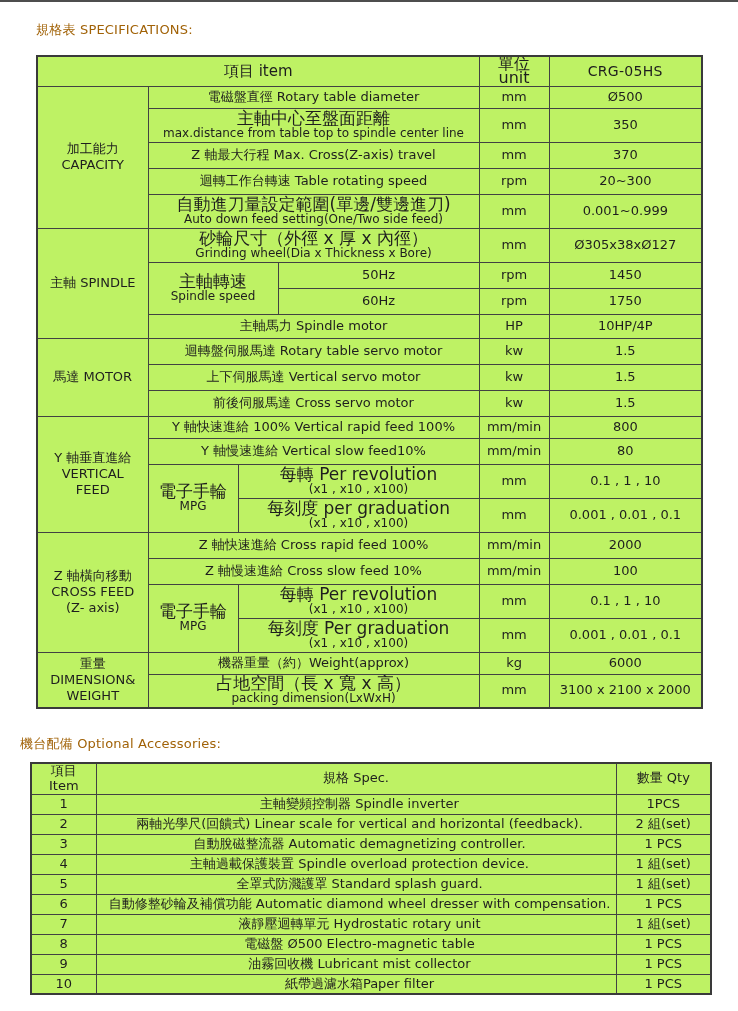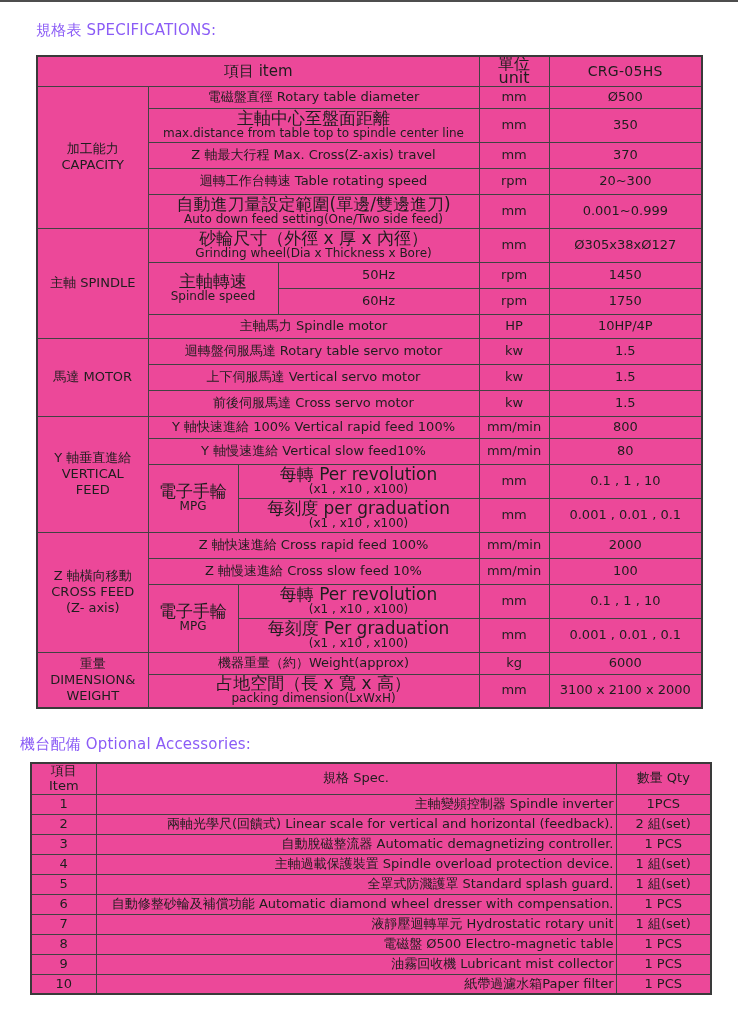--- a/index.html
+++ b/index.html
@@ -2,25 +2,25 @@
 <html><head>
 <meta charset="utf-8">
 <style>
   html,body{margin:0;padding:0;}
   body{
     width:738px;height:1011px;position:relative;background:#ffffff;
     font-family:"DejaVu Sans","Liberation Sans",sans-serif;
     color:#1e1e1e;-webkit-font-smoothing:antialiased;
   }
   .top-edge{position:absolute;top:0;left:0;width:738px;height:2px;background:#4d4d4d;}
-  .doc-title{position:absolute;font-size:15px;color:#8b5cf6;letter-spacing:.2px;white-space:nowrap;}
+  .doc-title{position:absolute;font-size:13px;color:#a16207;letter-spacing:.2px;white-space:nowrap;}
   #spec-title{left:36px;top:21px;}
   #acc-title{left:20px;top:735px;}
 
-  table{border-collapse:collapse;table-layout:fixed;position:absolute;background:#ec4899;}
+  table{border-collapse:collapse;table-layout:fixed;position:absolute;background:#bef264;}
   td{border:1px solid #424242;text-align:center;vertical-align:middle;
      padding:0 2px;overflow:hidden;font-size:13px;line-height:1.15;}
   table.t{border:2px solid #3a3a3a;}
   tr.sb td{border-top:1.8px solid #3a3a3a;}
 
   #spec-table{left:36px;top:55px;width:665px;}
   #acc-table{left:30px;top:762px;width:680px;}
 
   .r20{height:20px}.r22{height:22px}.r24{height:24px}.r26{height:26px}.r30{height:30px}.r34{height:34px}
 
@@ -28,21 +28,21 @@
   .hdr-unit div{font-size:16px;line-height:14px;}
   .hdr-model{font-size:14px;letter-spacing:.3px;}
 
   .seclbl div{font-size:13px;line-height:16px;white-space:nowrap;}
   .d2 div{white-space:nowrap;}
   .d2 .l1{font-size:17px;line-height:16px;}
   .d2 .l2{font-size:12px;line-height:15px;text-align:center;}
   .nowrap{white-space:nowrap;margin-top:12px;}
 
   #acc-table td{font-size:13px;}
-  #acc-table td.spec-cell{text-align:right;padding-left:9px;white-space:nowrap;}
+  #acc-table td.spec-cell{text-align:center;padding-left:9px;white-space:nowrap;}
 </style>
 </head>
 <body>
 
 <div class="top-edge"></div>
 
 <div id="spec-title" class="doc-title">規格表 SPECIFICATIONS:</div>
 
 <table id="spec-table" class="t">
   <colgroup>

